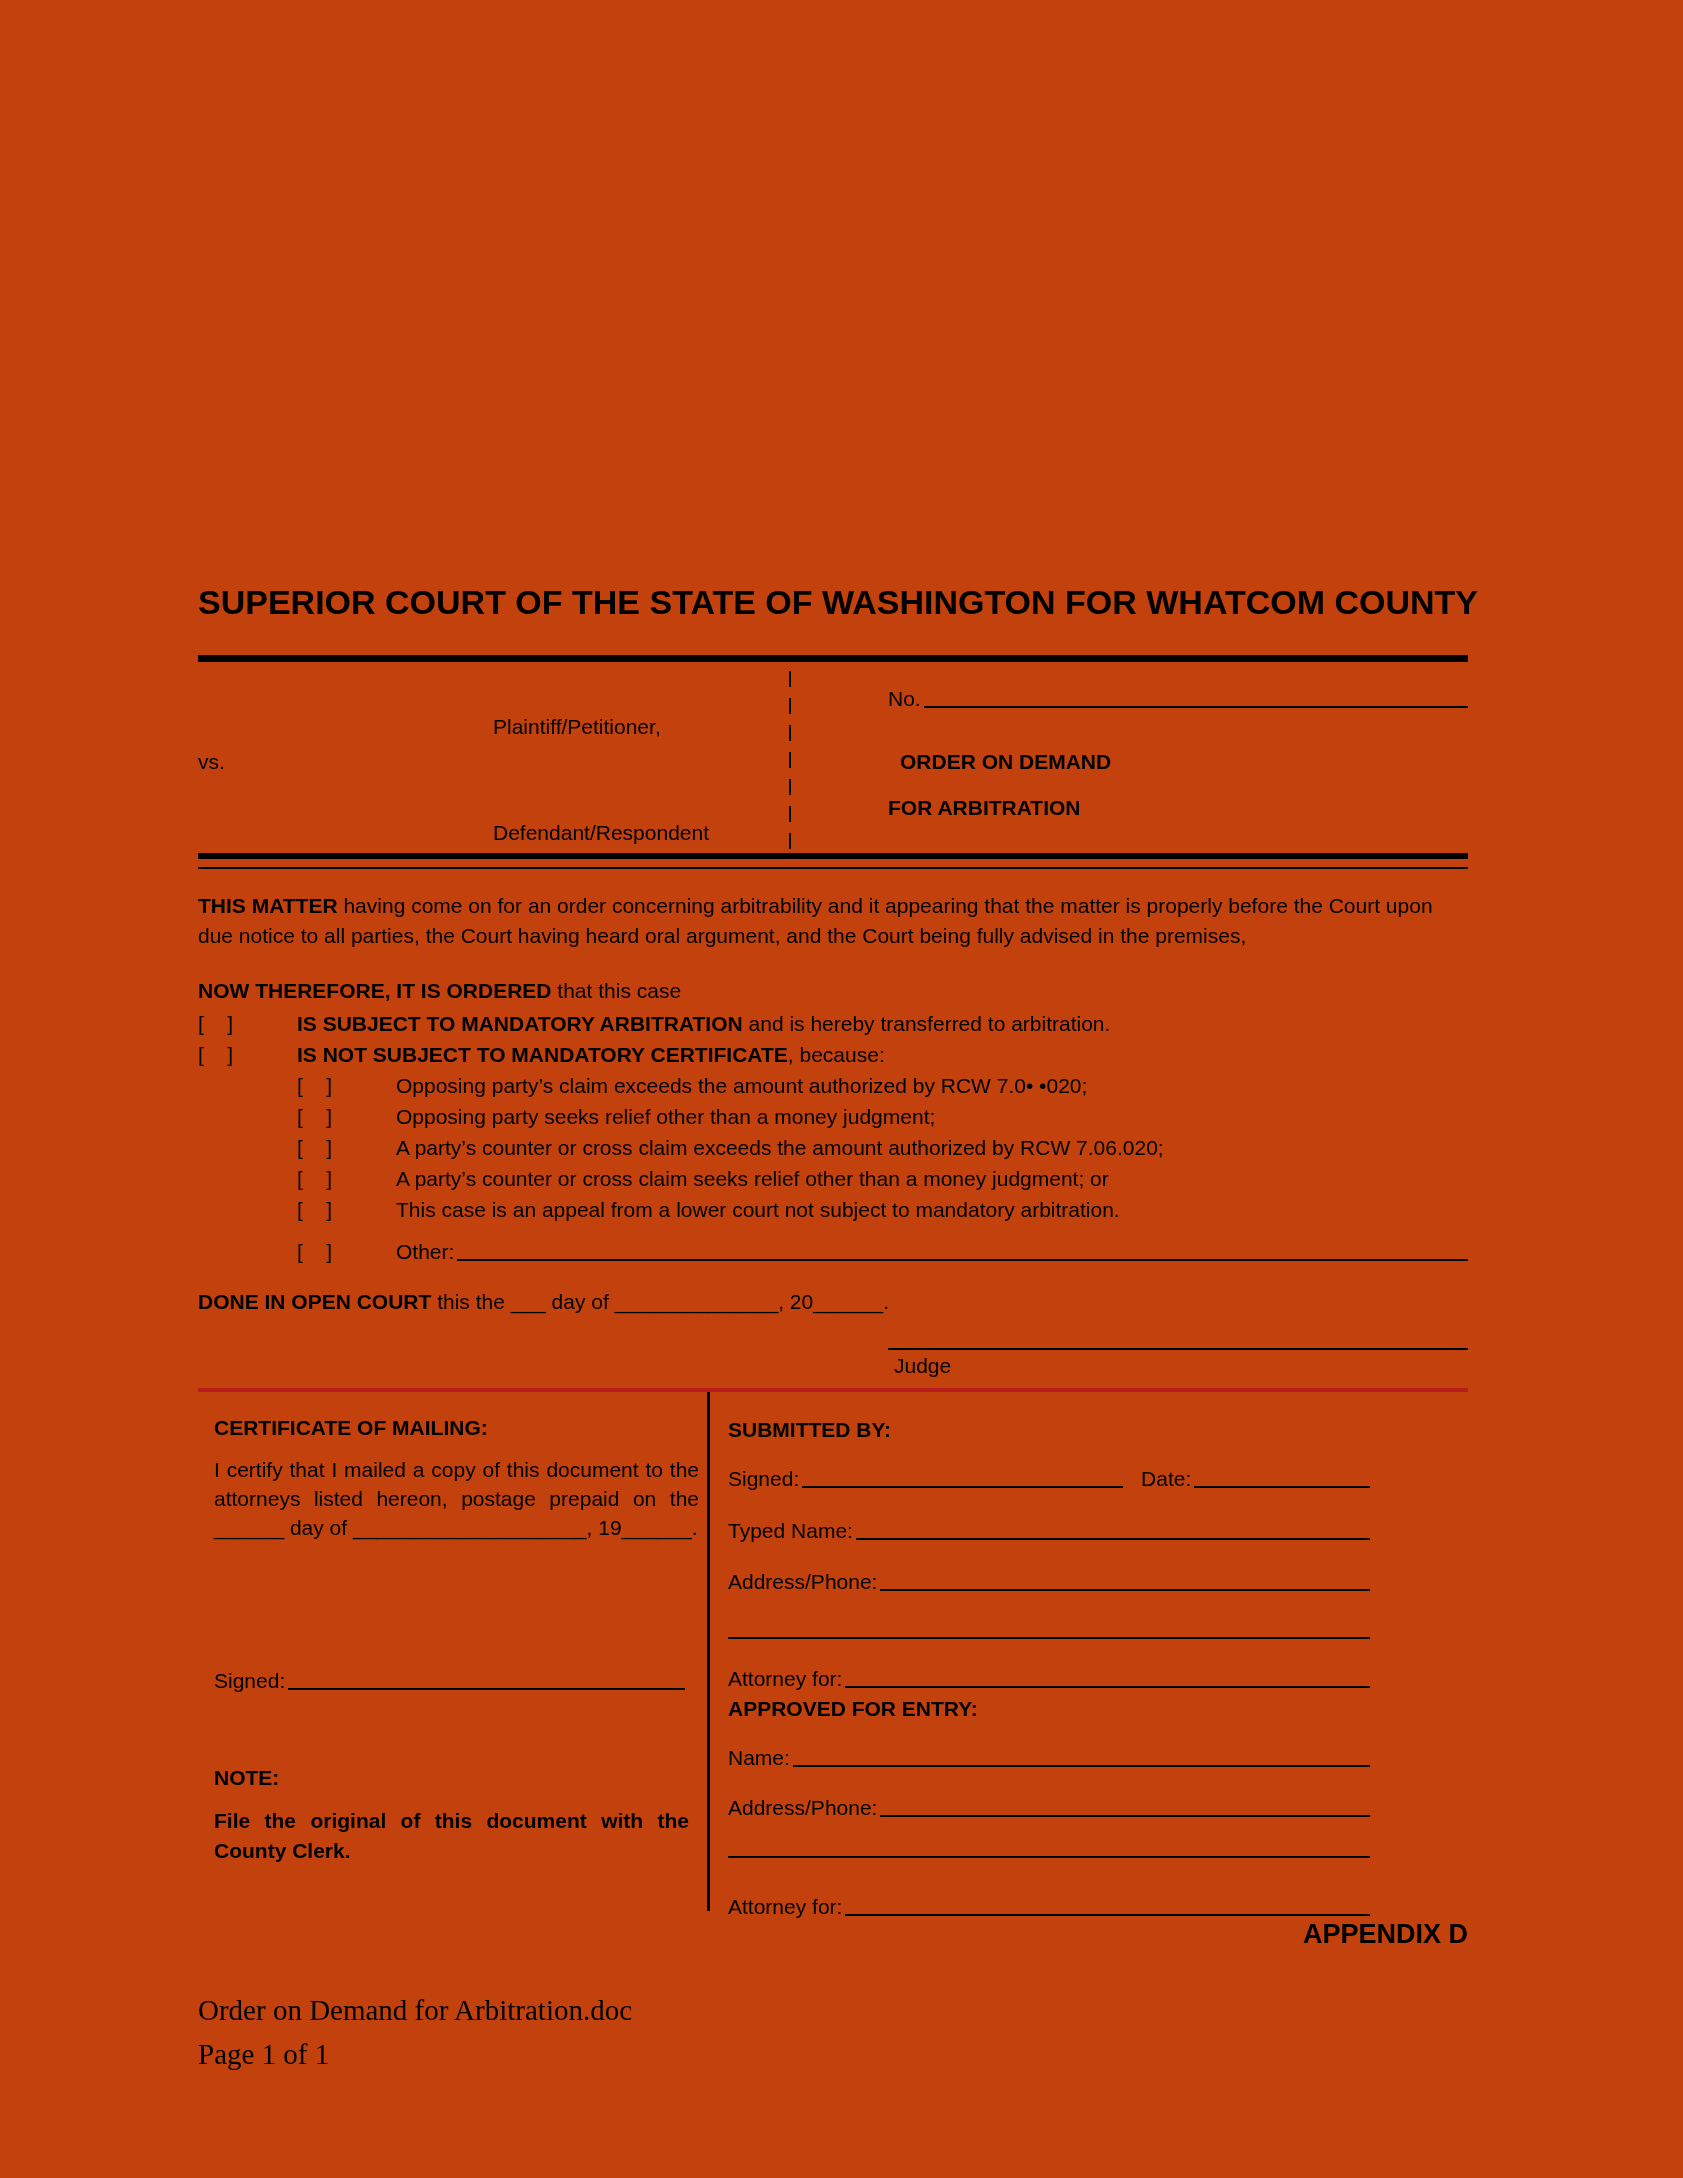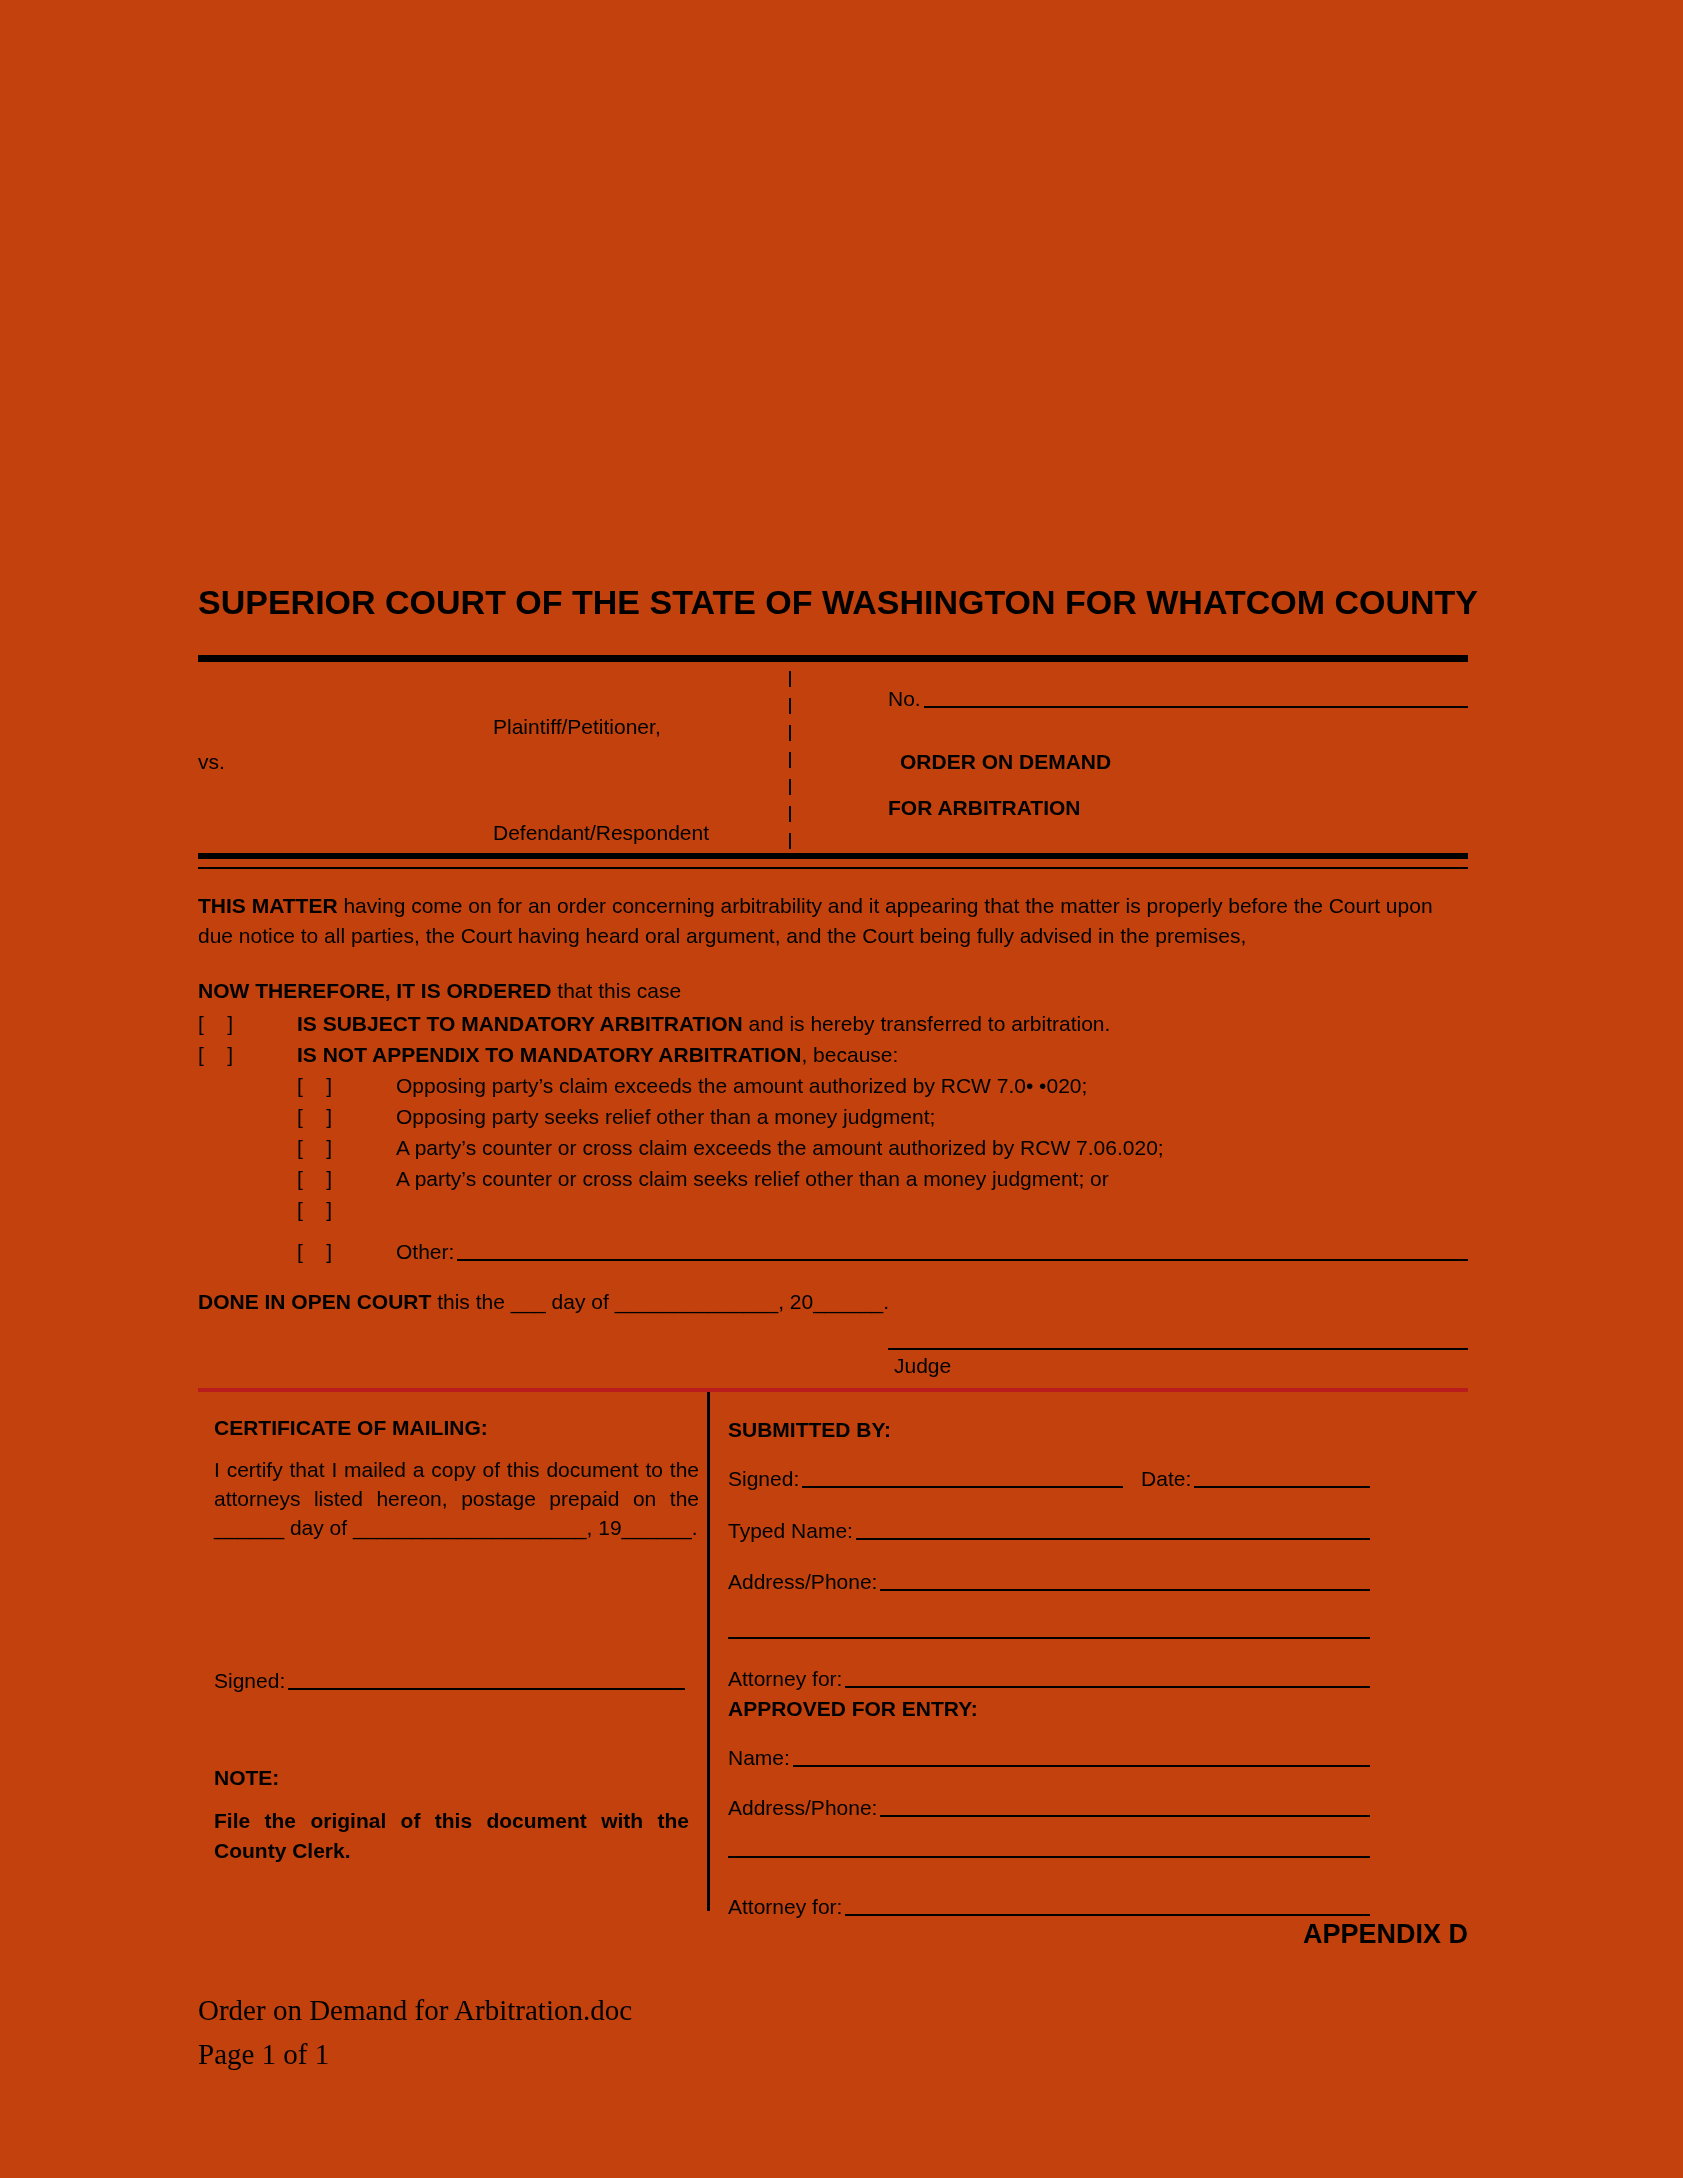--- a/index.html
+++ b/index.html
@@ -137,40 +137,41 @@
     <span class="b">NOW THEREFORE, IT IS ORDERED</span><span> that this case</span>
   </div>
 
   <div class="options">
     <div class="opt-row">
       <span class="cb">[    ]</span>
       <span class="opt-text"><span class="b">IS SUBJECT TO MANDATORY ARBITRATION</span><span> and is hereby transferred to arbitration.</span></span>
     </div>
     <div class="opt-row">
       <span class="cb">[    ]</span>
-      <span class="opt-text"><span class="b">IS NOT APPENDIX TO MANDATORY ARBITRATION</span><span>, because:</span></span>
+      <span class="opt-text"><span class="b">IS NOT SUBJECT TO MANDATORY CERTIFICATE</span><span>, because:</span></span>
     </div>
     <div class="opt-row sub">
       <span class="cb">[    ]</span>
       <span class="opt-text">Opposing party’s claim exceeds the amount authorized by RCW 7.0• •020;</span>
     </div>
     <div class="opt-row sub">
       <span class="cb">[    ]</span>
       <span class="opt-text">Opposing party seeks relief other than a money judgment;</span>
     </div>
     <div class="opt-row sub">
       <span class="cb">[    ]</span>
       <span class="opt-text">A party’s counter or cross claim exceeds the amount authorized by RCW 7.06.020;</span>
     </div>
     <div class="opt-row sub">
       <span class="cb">[    ]</span>
       <span class="opt-text">A party’s counter or cross claim seeks relief other than a money judgment; or</span>
     </div>
     <div class="opt-row sub">
       <span class="cb">[    ]</span>
+      <span class="opt-text">This case is an appeal from a lower court not subject to mandatory arbitration.</span>
     </div>
   </div>
 
   <div class="other-row">
     <span class="cb">[    ]</span>
     <span class="lbl">Other:</span>
     <span class="fill"></span>
   </div>
 
   <div class="para done">

